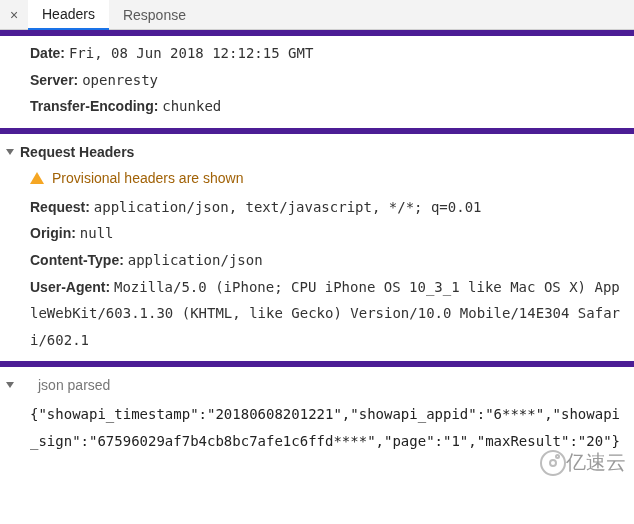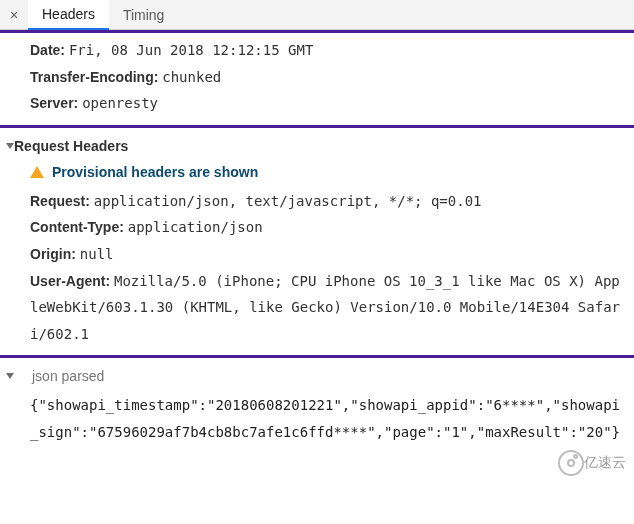--- a/index.html
+++ b/index.html
@@ -39,30 +39,30 @@
     color: #5a5a5a;
     cursor: pointer;
   }
   .tab.active {
     color: #222;
     border-bottom: 2px solid #1a73e8;
     background: #fff;
   }
 
   .section {
-    border-top: 3px solid #4c1d95;
+    border-top: 6px solid #4c1d95;
     padding: 4px 0;
   }
   .section:first-of-type { border-top: none; }
 
   .section-header {
     display: flex;
     align-items: center;
     padding: 6px 8px 6px 4px;
-    gap: 0;
+    gap: 6px;
   }
   .tri {
     width: 0; height: 0;
     border-left: 4px solid transparent;
     border-right: 4px solid transparent;
     border-top: 6px solid #6e6e6e;
     margin-left: 2px;
   }
   .section-title { font-weight: 700; color: #333; }
   .section-link { color: #777; cursor: pointer; margin-left: 18px; }
@@ -82,34 +82,34 @@
     gap: 8px;
     padding: 4px 8px 8px 30px;
   }
   .warn-icon {
     width: 0; height: 0;
     border-left: 7px solid transparent;
     border-right: 7px solid transparent;
     border-bottom: 12px solid #f5a623;
     position: relative;
   }
-  .warn-text { font-weight: 700; color: #0c4a6e; }
+  .warn-text { font-weight: 400; color: #a16207; }
 
   .payload-body {
     padding: 2px 12px 8px 30px;
     line-height: 1.9;
     word-break: break-all;
   }
 
   .watermark {
     position: absolute;
     right: 8px; bottom: 48px;
     display: flex; align-items: center; 
     color: #9a9a9a;
-    font-size: 14px;
+    font-size: 20px;
     pointer-events: none;
   }
   .wm-ring {
     width: 26px; height: 26px;
     border: 2px solid #bdbdbd;
     border-radius: 50%;
     display: flex; align-items: center; justify-content: center;
   }
   .wm-inner {
     width: 8px; height: 8px;
@@ -129,62 +129,62 @@
 <body>
 
 <div class="tabs">
   <div class="close-btn">
     <span>×</span>
   </div>
   <div class="tab active">
     <span>Headers</span>
   </div>
   <div class="tab">
-    <span>Timing</span>
+    <span>Response</span>
   </div>
 </div>
 
 <div class="section">
   <div class="kv-list">
     <div class="kv-row">
       <span class="kv-key">Date:</span>
       <span class="kv-val mono">Fri, 08 Jun 2018 12:12:15 GMT</span>
     </div>
     <div class="kv-row">
+      <span class="kv-key">Server:</span>
+      <span class="kv-val mono">openresty</span>
+    </div>
+    <div class="kv-row">
       <span class="kv-key">Transfer-Encoding:</span>
       <span class="kv-val mono">chunked</span>
-    </div>
-    <div class="kv-row">
-      <span class="kv-key">Server:</span>
-      <span class="kv-val mono">openresty</span>
     </div>
   </div>
 </div>
 
 <div class="section">
   <div class="section-header">
     <span class="tri"></span>
     <span class="section-title">Request Headers</span>
   </div>
   <div class="warn-row">
     <span class="warn-icon"></span>
     <span class="warn-text">Provisional headers are shown</span>
   </div>
   <div class="kv-list">
     <div class="kv-row">
       <span class="kv-key">Request:</span>
       <span class="kv-val mono">application/json, text/javascript, */*; q=0.01</span>
     </div>
     <div class="kv-row">
+      <span class="kv-key">Origin:</span>
+      <span class="kv-val mono">null</span>
+    </div>
+    <div class="kv-row">
       <span class="kv-key">Content-Type:</span>
       <span class="kv-val mono">application/json</span>
-    </div>
-    <div class="kv-row">
-      <span class="kv-key">Origin:</span>
-      <span class="kv-val mono">null</span>
     </div>
     <div class="kv-row">
       <span class="kv-key">User-Agent:</span>
       <span class="kv-val mono">Mozilla/5.0 (iPhone; CPU iPhone OS 10_3_1 like Mac OS X) AppleWebKit/603.1.30 (KHTML, like Gecko) Version/10.0 Mobile/14E304 Safari/602.1</span>
     </div>
   </div>
 </div>
 
 <div class="section">
   <div class="section-header">

